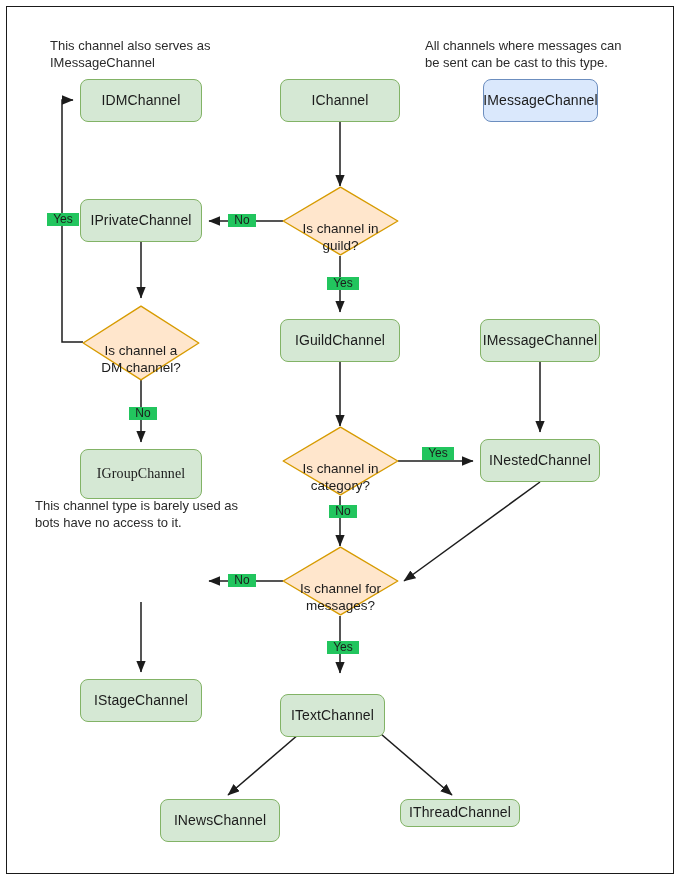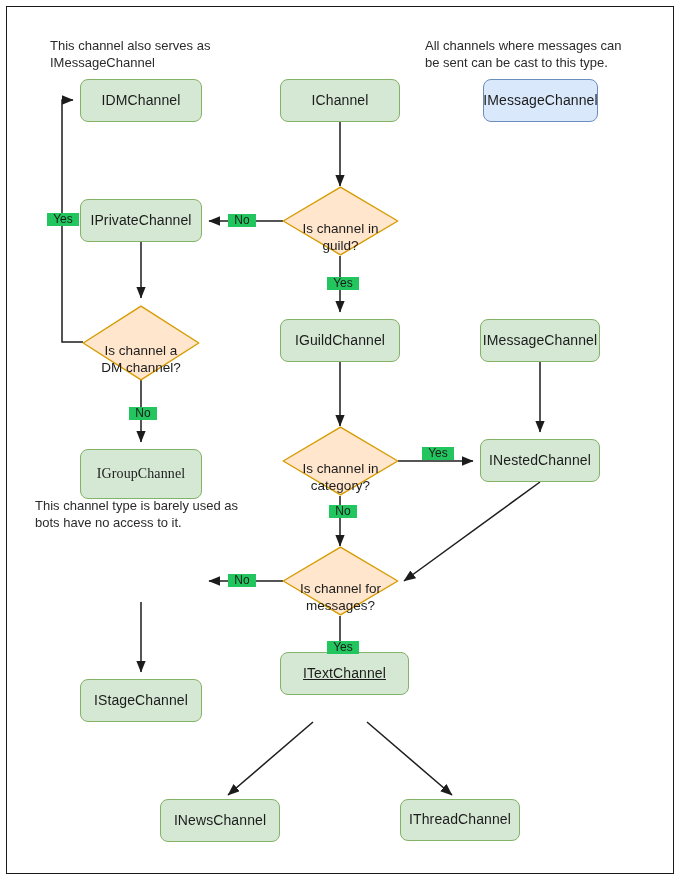--- a/index.html
+++ b/index.html
@@ -180,29 +180,29 @@
 
   <div class="node green" style="left:480px; top:439px; width:120px; height:43px;">
     <span>INestedChannel</span>
   </div>
 
 
   <div class="node green" style="left:80px; top:679px; width:122px; height:43px;">
     <span>IStageChannel</span>
   </div>
 
-  <div class="node green" style="left:280px; top:652px; width:129px; height:43px;text-decoration:underline;">
+  <div class="node green" style="left:280px; top:694px; width:105px; height:43px;">
     <span>ITextChannel</span>
   </div>
 
   <div class="node green" style="left:160px; top:799px; width:120px; height:43px;">
     <span>INewsChannel</span>
   </div>
 
-  <div class="node green" style="left:400px; top:799px; width:120px; height:42px;">
+  <div class="node green" style="left:400px; top:799px; width:120px; height:28px;">
     <span>IThreadChannel</span>
   </div>
 
   <div class="diamond-wrap" style="left:282px; top:186px; width:117px; height:70px;">
     <svg width="117" height="70" viewBox="0 0 117 70">
       <polygon points="58.5,1.2 115.8,35 58.5,68.8 1.2,35" fill="#ffe6cc" stroke="#d79b00" stroke-width="1.4" stroke-linejoin="round"></polygon>
     </svg>
     <div class="diamond-label">Is channel in
 guild?</div>
   </div>

